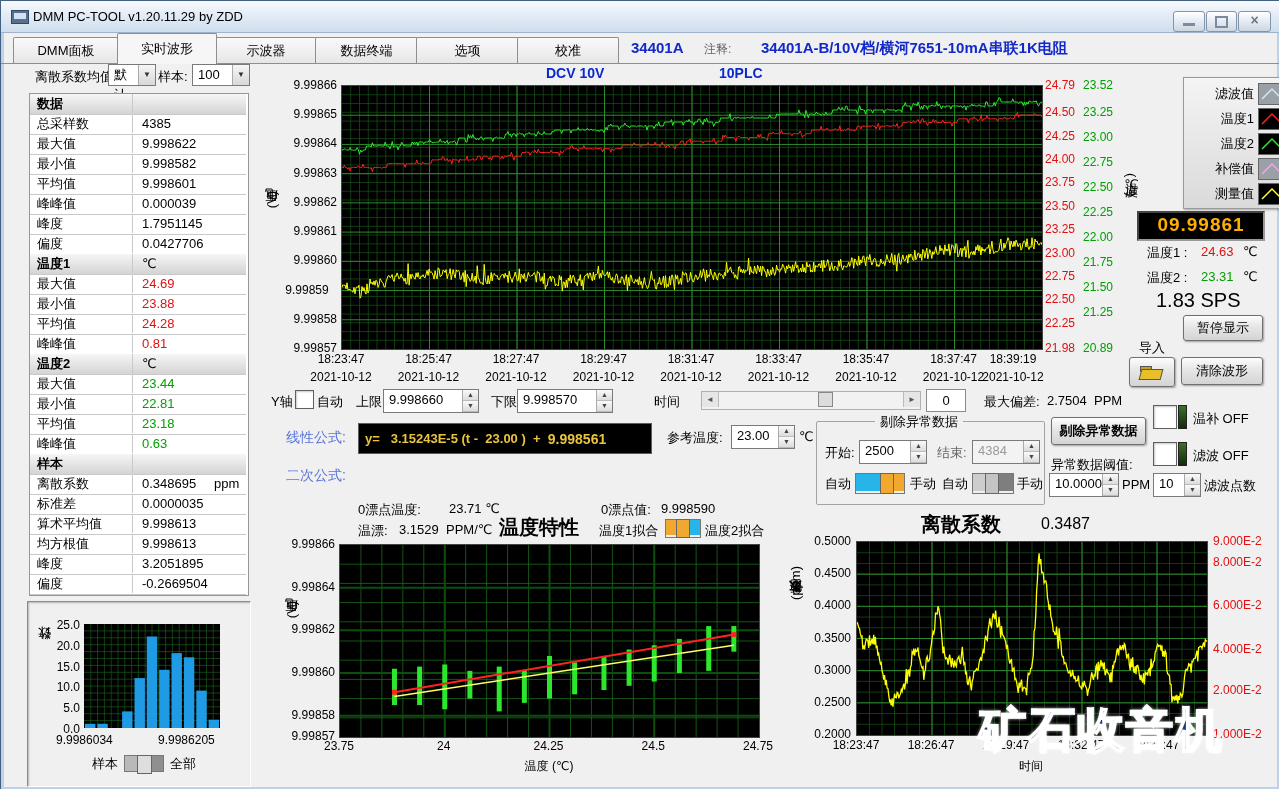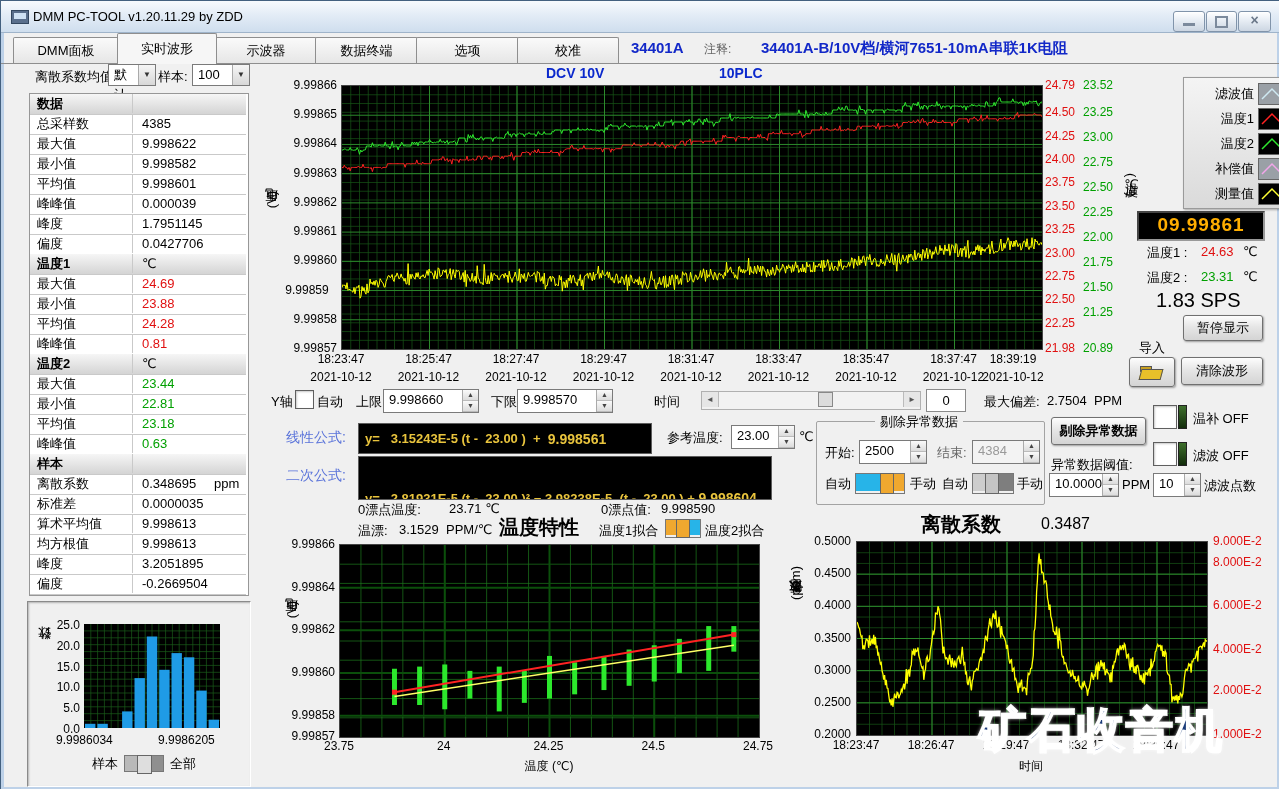--- a/index.html
+++ b/index.html
@@ -507,24 +507,20 @@
   <div class="abs t13" style="left:666px;top:428px;">参考温度:</div>
   <div class="spin abs" style="left:730px;top:424px;width:62px;height:22px;">
     <div class="f">23.00</div>
       <div class="a">
         <div>▲</div>
         <div>▼</div>
       </div>
   </div>
   <div class="abs t13" style="left:798px;top:428px;">℃</div>
   <div class="abs" style="left:285px;top:466px;font-size:14px;color:#5b74da;">二次公式:</div>
-  <div class="fbox abs" style="left:357px;top:455px;width:406px;height:39px;padding:3px 0 0 6px;">
-    <div><span>y=   2.81931E-5 (t -  23.00 )² − 3.98238E-5  (t -  23.00 ) + </span><span style="font-size:14px;">9.998604</span></div>
-    
-  </div>
 
   <div class="abs t13" style="left:357px;top:500px;">0漂点温度:</div>
   <div class="abs t13" style="left:448px;top:500px;">23.71 ℃</div>
   <div class="abs t13" style="left:600px;top:500px;">0漂点值:</div>
   <div class="abs t13" style="left:660px;top:500px;">9.998590</div>
   <div class="abs t13" style="left:357px;top:521px;">温漂:</div>
   <div class="abs t13" style="left:398px;top:521px;white-space:pre;">3.1529  PPM/℃</div>
   <div class="abs bold" style="left:498px;top:513px;font-size:20px;">温度特性</div>
   <div class="abs t13" style="left:598px;top:521px;">温度1拟合</div>
   <div class="abs" style="left:664px;top:518px;width:34px;height:17px;border:1px solid #777;">

